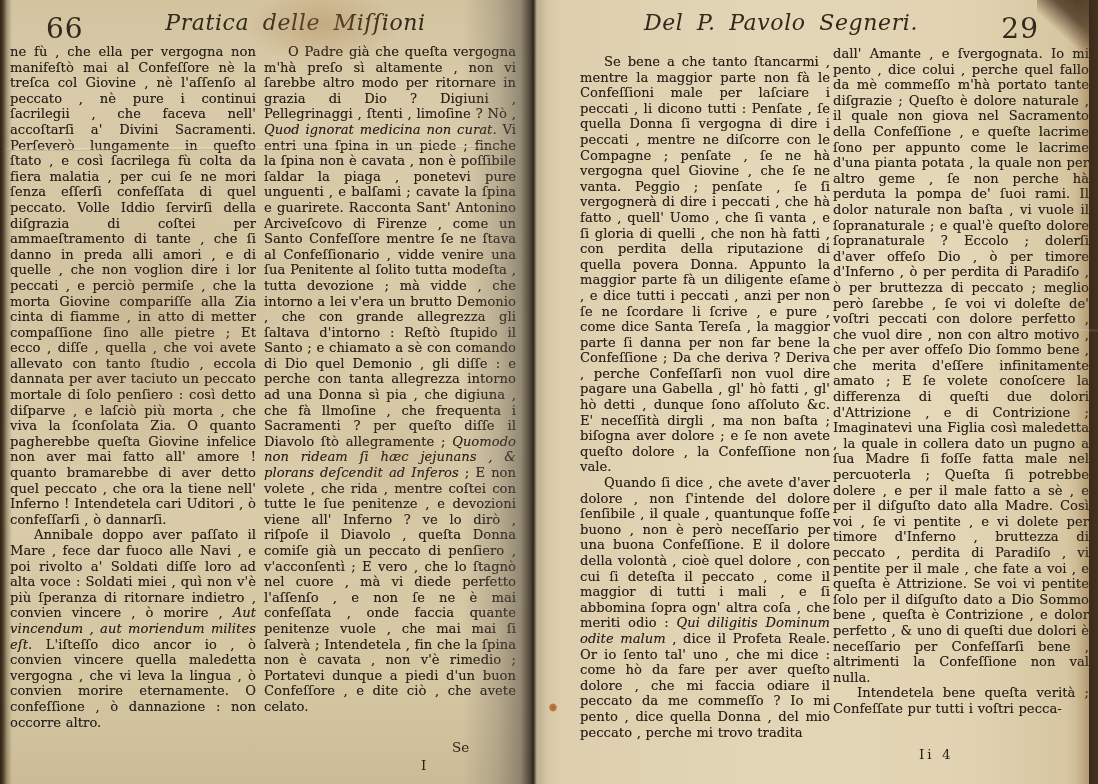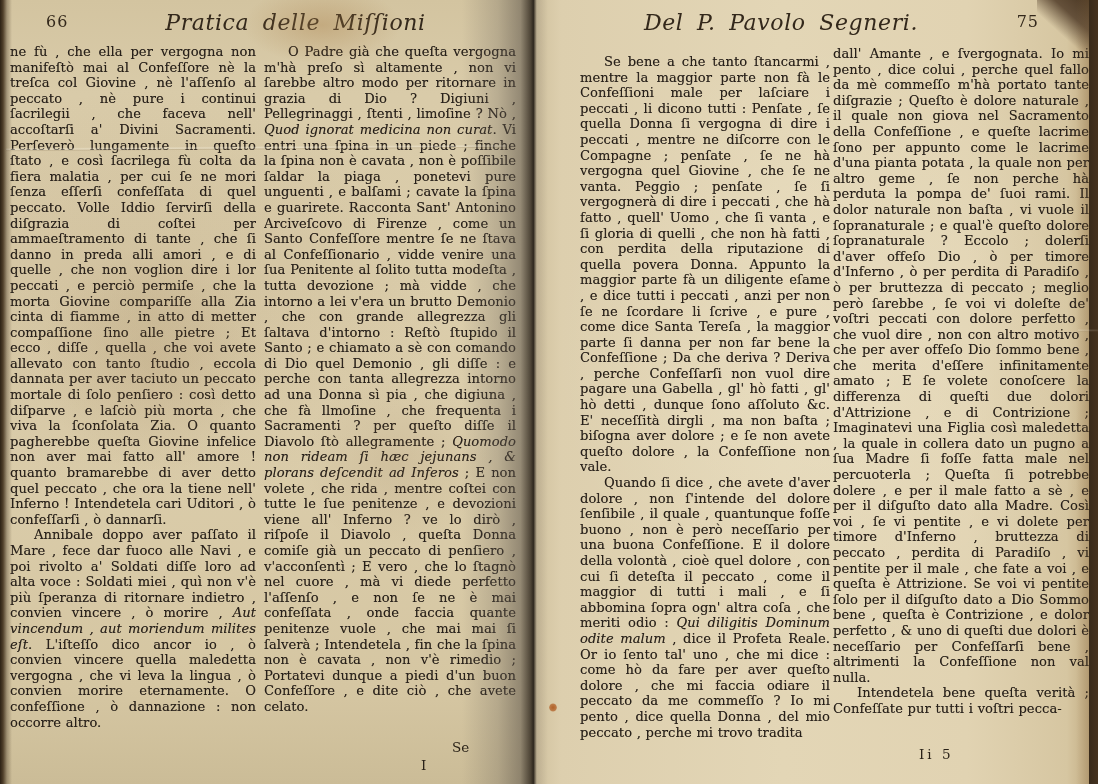--- a/index.html
+++ b/index.html
@@ -47,21 +47,21 @@
   .stain{position:absolute;pointer-events:none;}
   .stain-1{left:242px;top:-14px;width:160px;height:78px;
     background:radial-gradient(ellipse,rgba(168,126,72,0.38),rgba(0,0,0,0) 70%);}
   .stain-2{left:40px;top:250px;width:230px;height:220px;
     background:radial-gradient(ellipse,rgba(148,118,78,0.17),rgba(0,0,0,0) 72%);}
   .stain-3{left:300px;top:370px;width:190px;height:180px;
     background:radial-gradient(ellipse,rgba(140,110,75,0.14),rgba(0,0,0,0) 70%);}
   .speck{left:549px;top:703px;width:8px;height:9px;border-radius:50%;
     background:radial-gradient(circle,#b26128 0%,rgba(178,97,40,0.75) 55%,rgba(0,0,0,0) 75%);}
   
-  .pagenum{position:absolute;top:12px;font-size:16px;color:#33281b;letter-spacing:1px;}
+  .pagenum{position:absolute;top:12px;font-size:28px;color:#33281b;letter-spacing:1px;}
   .num-left{left:46px;}
   .num-right{right:50px;}
   .running-title{position:absolute;top:10px;font-size:22px;font-style:italic;
     color:#33281b;text-align:center;letter-spacing:0.6px;word-spacing:6px;}
   .title-left{left:88px;right:30px;}
   .title-right{left:62px;right:122px;}
   
   .col{position:absolute;overflow:hidden;color:#27201a;font-size:13px;line-height:15.6px;
     text-align:justify;letter-spacing:0.1px;word-spacing:0.4px;
     text-shadow:0.2px 0.2px 0.4px rgba(44,33,22,0.45);}
@@ -100,32 +100,32 @@
     <div class="mark sig-left">I</div>
 
     <div class="stain stain-1"></div>
     <div class="stain stain-2"></div>
     <div class="stain stain-3"></div>
     <div class="crease crease-l"></div>
   </div>
 
   <div class="page page-right">
     <div class="running-title title-right">Del P. Pavolo Segneri.</div>
-    <span class="pagenum num-right">75</span>
+    <span class="pagenum num-right">29</span>
 
     <div class="col col-r1">
         <div class="para indent"><span>Se bene a che tanto ſtancarmi , mentre la maggior parte non fà le Confeſſioni male per laſciare i peccati , li dicono tutti : Penſate , ſe quella Donna ſi vergogna di dire i peccati , mentre ne diſcorre con le Compagne ; penſate , ſe ne hà vergogna quel Giovine , che ſe ne vanta. Peggio ; penſate , ſe ſi vergognerà di dire i peccati , che hà fatto , quell' Uomo , che ſi vanta , e ſi gloria di quelli , che non hà fatti , con perdita della riputazione di quella povera Donna. Appunto la maggior parte fà un diligente eſame , e dice tutti i peccati , anzi per non ſe ne ſcordare li ſcrive , e pure , come dice Santa Tereſa , la maggior parte ſi danna per non far bene la Confeſſione ; Da che deriva ? Deriva , perche Confeſſarſi non vuol dire pagare una Gabella , gl' hò fatti , gl' hò detti , dunque ſono aſſoluto &amp;c. E' neceſſità dirgli , ma non baſta ; biſogna aver dolore ; e ſe non avete queſto dolore , la Confeſſione non vale.</span></div>
         <div class="para indent"><span>Quando ſi dice , che avete d'aver dolore , non ſ'intende del dolore ſenſibile , il quale , quantunque foſſe buono , non è però neceſſario per una buona Confeſſione. E il dolore della volontà , cioè quel dolore , con cui ſi deteſta il peccato , come il maggior di tutti i mali , e ſi abbomina ſopra ogn' altra coſa , che meriti odio : </span><span class="it">Qui diligitis Dominum odite malum</span><span> , dice il Profeta Reale. Or io ſento tal' uno , che mi dice : come hò da fare per aver queſto dolore , che mi faccia odiare il peccato da me commeſſo ? Io mi pento , dice quella Donna , del mio peccato , perche mi trovo tradita</span></div>
       </div>
     <div class="col col-r2">
         <div class="para"><span>dall' Amante , e ſvergognata. Io mi pento , dice colui , perche quel fallo da mè commeſſo m'hà portato tante diſgrazie ; Queſto è dolore naturale , il quale non giova nel Sacramento della Confeſſione , e queſte lacrime ſono per appunto come le lacrime d'una pianta potata , la quale non per altro geme , ſe non perche hà perduta la pompa de' ſuoi rami. Il dolor naturale non baſta , vi vuole il ſopranaturale ; e qual'è queſto dolore ſopranaturale ? Eccolo ; dolerſi d'aver offeſo Dio , ò per timore d'Inferno , ò per perdita di Paradiſo , ò per bruttezza di peccato ; meglio però ſarebbe , ſe voi vi doleſte de' voſtri peccati con dolore perfetto , che vuol dire , non con altro motivo , che per aver offeſo Dio ſommo bene , che merita d'eſſere infinitamente amato ; E ſe volete conoſcere la differenza di queſti due dolori d'Attrizione , e di Contrizione ; Imaginatevi una Figlia così maledetta , la quale in collera dato un pugno a ſua Madre ſi foſſe fatta male nel percuoterla ; Queſta ſi potrebbe dolere , e per il male fatto a sè , e per il diſguſto dato alla Madre. Così voi , ſe vi pentite , e vi dolete per timore d'Inferno , bruttezza di peccato , perdita di Paradiſo , vi pentite per il male , che fate a voi , e queſta è Attrizione. Se voi vi pentite ſolo per il diſguſto dato a Dio Sommo bene , queſta è Contrizione , e dolor perfetto , &amp; uno di queſti due dolori è neceſſario per Confeſſarſi bene , altrimenti la Confeſſione non val nulla.</span></div>
         <div class="para indent"><span>Intendetela bene queſta verità ; Confeſſate pur tutti i voſtri pecca-</span></div>
       </div>
 
-    <div class="mark sig-right">Ii 5</div>
+    <div class="mark sig-right">Ii 4</div>
     <div class="mark cw-right">ti,</div>
 
     <div class="crease crease-r"></div>
     <div class="corner-dark"></div>
   </div>
 
   <div class="gutter"></div>
   <div class="stain speck"></div>
   <div class="edge-left"></div>
   <div class="edge-right"></div>

